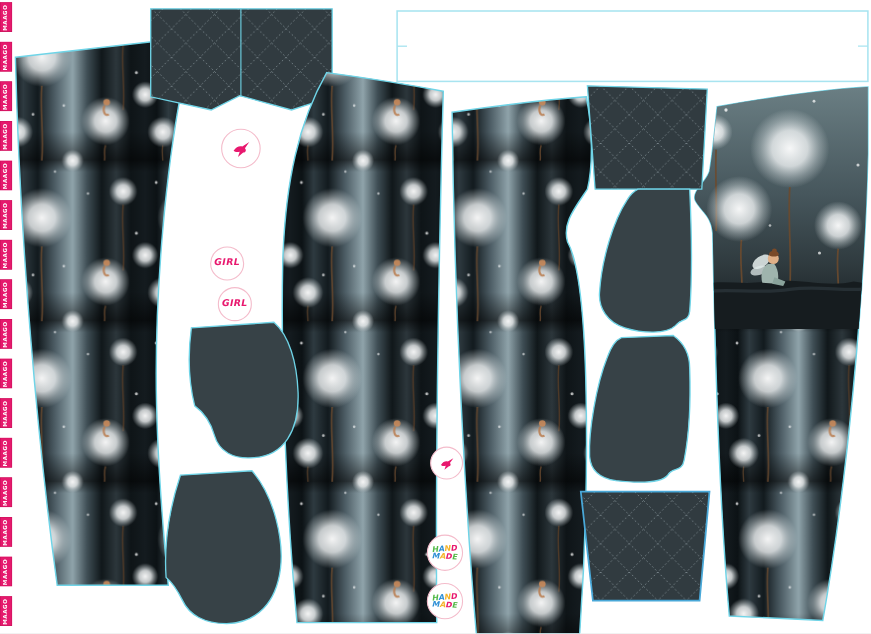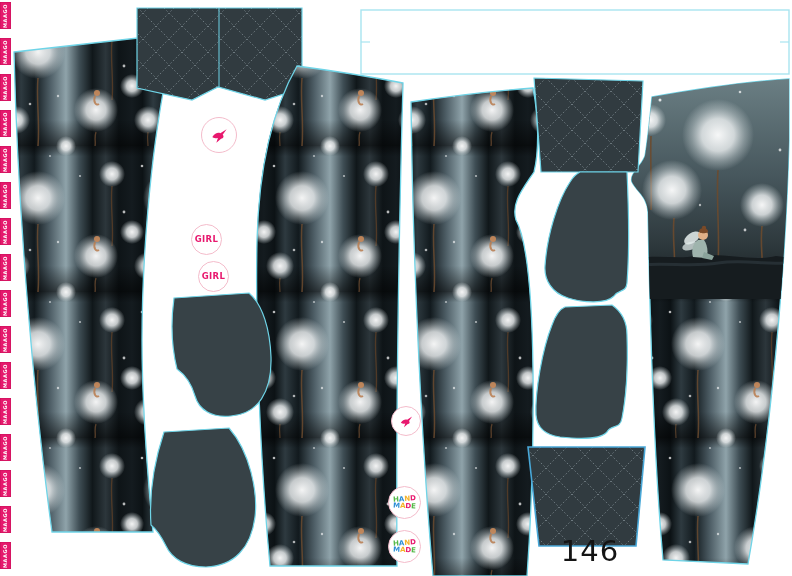--- a/index.html
+++ b/index.html
@@ -6,21 +6,21 @@
   #stage{position:relative;width:792px;height:576px;background:#ffffff;overflow:hidden;}
   #pieces-svg{position:absolute;left:0;top:0;}
   
   .tag{position:absolute;left:0;width:11px;height:27px;background:#e5196d;
        display:flex;align-items:center;justify-content:center;box-shadow:0 0 0 .5px #c81058 inset;}
   .tag span{display:block;transform:rotate(-90deg);font-size:5px;font-weight:bold;
        color:#fff;letter-spacing:.6px;white-space:nowrap;}
   
   .sticker{position:absolute;border:1.6px solid #f4bccb;border-radius:50%;background:#fff;
        display:flex;flex-direction:column;align-items:center;justify-content:center;
-       box-sizing:border-box;text-align:center;line-height:1;}
+       box-sizing:border-box;text-align:center;line-height:1;font-style:italic;}
   .sticker.girl{width:31px;height:31px;color:#e8186e;font-weight:bold;font-size:8.5px;letter-spacing:.3px;}
   .sticker.bird-lg{width:36px;height:36px;}
   .sticker.bird-sm{width:30px;height:30px;}
   .sticker.hm{width:33px;height:33px;font-weight:bold;font-size:7px;}
   .sticker.hm .hm-line{display:block;transform:rotate(-4deg);}
   .sticker.hm .hm-line:last-child{transform:rotate(3deg);}
   #size-label{position:absolute;left:548px;top:534px;width:84px;text-align:center;
        font-size:29px;color:#141414;letter-spacing:1px;}
 </style>
 </head>
@@ -235,14 +235,13 @@
 
   <div class="sticker hm" style="left:388px;top:486px;">
       <span class="hm-line"><span style="color: rgb(83, 185, 72);">H</span><span style="color: rgb(46, 143, 213);">A</span><span style="color: rgb(245, 179, 42);">N</span><span style="color: rgb(232, 24, 110);">D</span></span>
       <span class="hm-line"><span style="color: rgb(46, 143, 213);">M</span><span style="color: rgb(245, 179, 42);">A</span><span style="color: rgb(232, 24, 110);">D</span><span style="color: rgb(83, 185, 72);">E</span></span>
     </div>
   <div class="sticker hm" style="left:388px;top:530px;">
       <span class="hm-line"><span style="color: rgb(83, 185, 72);">H</span><span style="color: rgb(46, 143, 213);">A</span><span style="color: rgb(245, 179, 42);">N</span><span style="color: rgb(232, 24, 110);">D</span></span>
       <span class="hm-line"><span style="color: rgb(46, 143, 213);">M</span><span style="color: rgb(245, 179, 42);">A</span><span style="color: rgb(232, 24, 110);">D</span><span style="color: rgb(83, 185, 72);">E</span></span>
     </div>
 
-  <div id="size-label">146</div>
 </div>
 
 </body></html>

